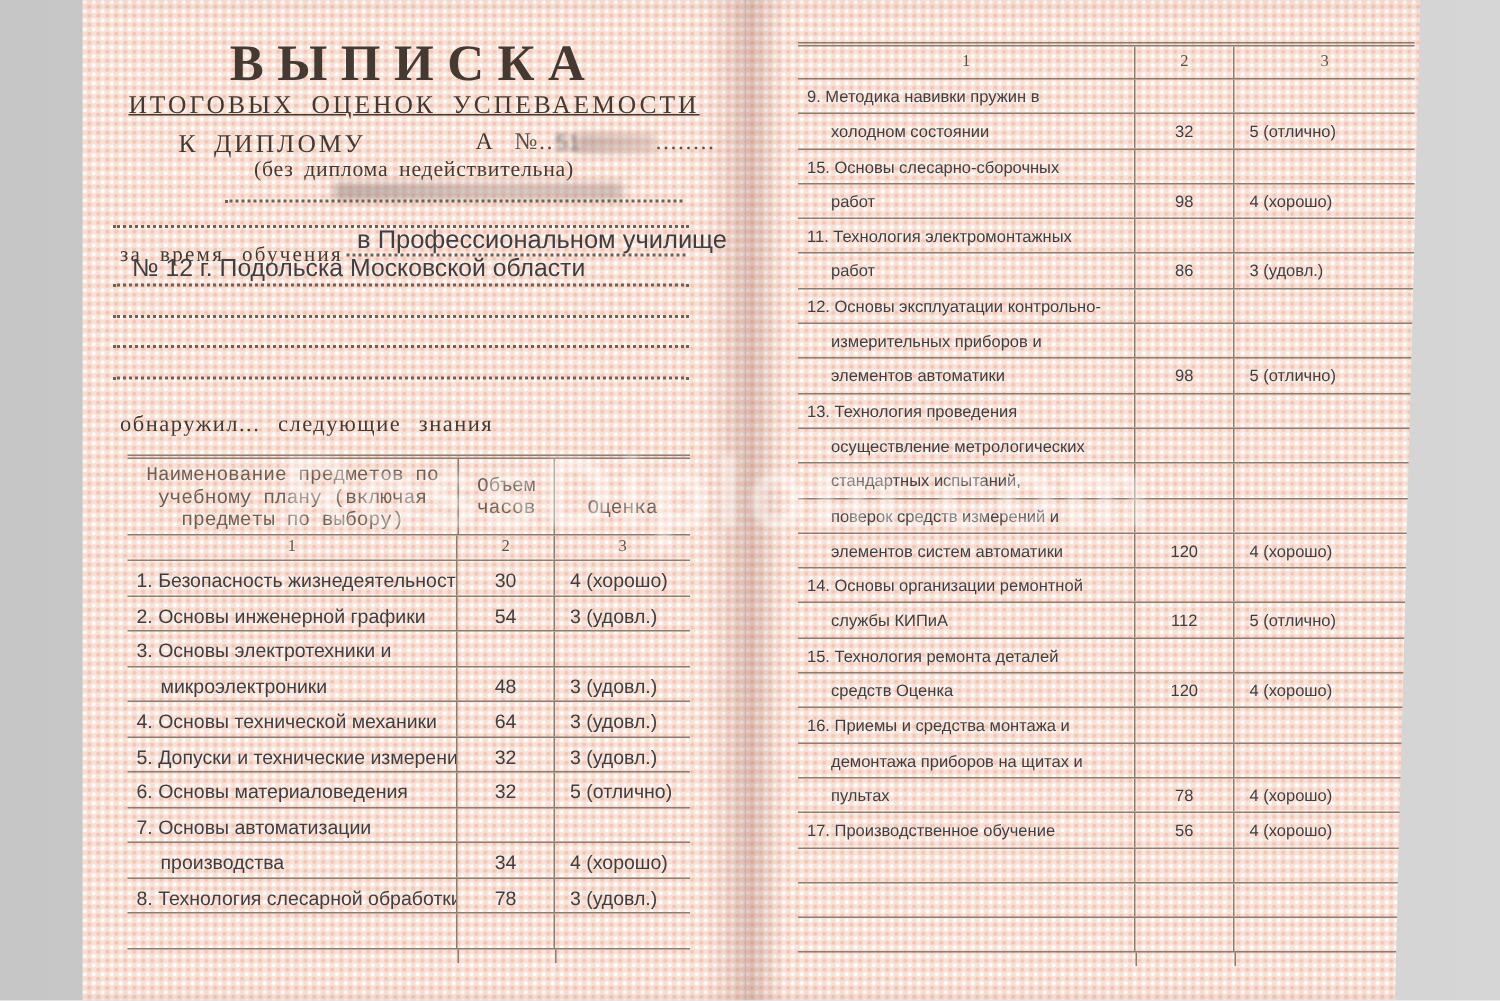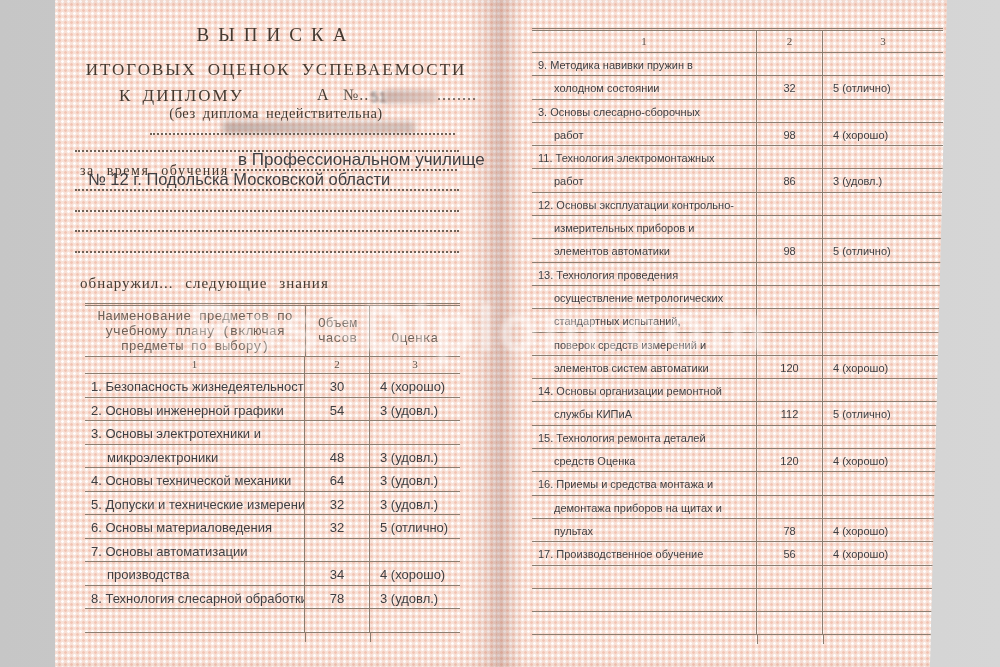--- a/index.html
+++ b/index.html
@@ -29,22 +29,22 @@
   .gutter{
     position:absolute;left:468px;top:0;width:56px;height:667px;z-index:5;pointer-events:none;
     background:linear-gradient(90deg,rgba(130,70,58,0) 0%,rgba(130,70,58,.10) 40%,rgba(110,55,45,.16) 54%,rgba(130,70,58,0) 100%);
   }
 
   
   .abs{position:absolute;}
   .print{color:#453a31;font-family:"Liberation Serif",serif;}
   .typed{color:#3f3f42;font-family:"Liberation Sans",sans-serif;}
 
-  .title{top:24px;left:0;width:100%;text-align:center;font-size:19px;font-weight:normal;letter-spacing:9px;}
-  .subtitle{top:60px;left:0;width:100%;text-align:center;font-size:17px;letter-spacing:2px;word-spacing:5px;}
+  .title{top:24px;left:0;width:100%;text-align:center;font-size:34px;font-weight:bold;letter-spacing:9px;}
+  .subtitle{top:60px;left:0;width:100%;text-align:center;font-size:17px;letter-spacing:2px;word-spacing:5px;text-decoration:underline;}
   .to-diploma{top:86px;left:64px;font-size:17px;letter-spacing:2px;word-spacing:4px;}
   .series{top:86px;left:262px;font-size:16px;}
   .numrow{top:86px;left:288px;width:114px;font-size:16px;white-space:nowrap;}
   .blur-num{
     display:inline-block;vertical-align:middle;margin-left:1px;
     color:#5a5a5e;font-family:"Liberation Sans",sans-serif;font-size:15px;
   }
   .blur-block{
     display:inline-block;vertical-align:middle;width:52px;height:13px;margin-left:-2px;
     background:linear-gradient(90deg,rgba(165,140,135,.55),rgba(200,170,160,.5));
@@ -208,21 +208,21 @@
             <div class="c1">9. Методика навивки пружин в</div>
             <div class="c2"></div>
             <div class="c3"></div>
           </div>
           <div class="tline">
             <div class="c1 ind">холодном состоянии</div>
             <div class="c2">32</div>
             <div class="c3">5 (отлично)</div>
           </div>
           <div class="tline">
-            <div class="c1">3. Основы слесарно-сборочных</div>
+            <div class="c1">15. Основы слесарно-сборочных</div>
             <div class="c2"></div>
             <div class="c3"></div>
           </div>
           <div class="tline">
             <div class="c1 ind">работ</div>
             <div class="c2">98</div>
             <div class="c3">4 (хорошо)</div>
           </div>
           <div class="tline">
             <div class="c1">11. Технология электромонтажных</div>

